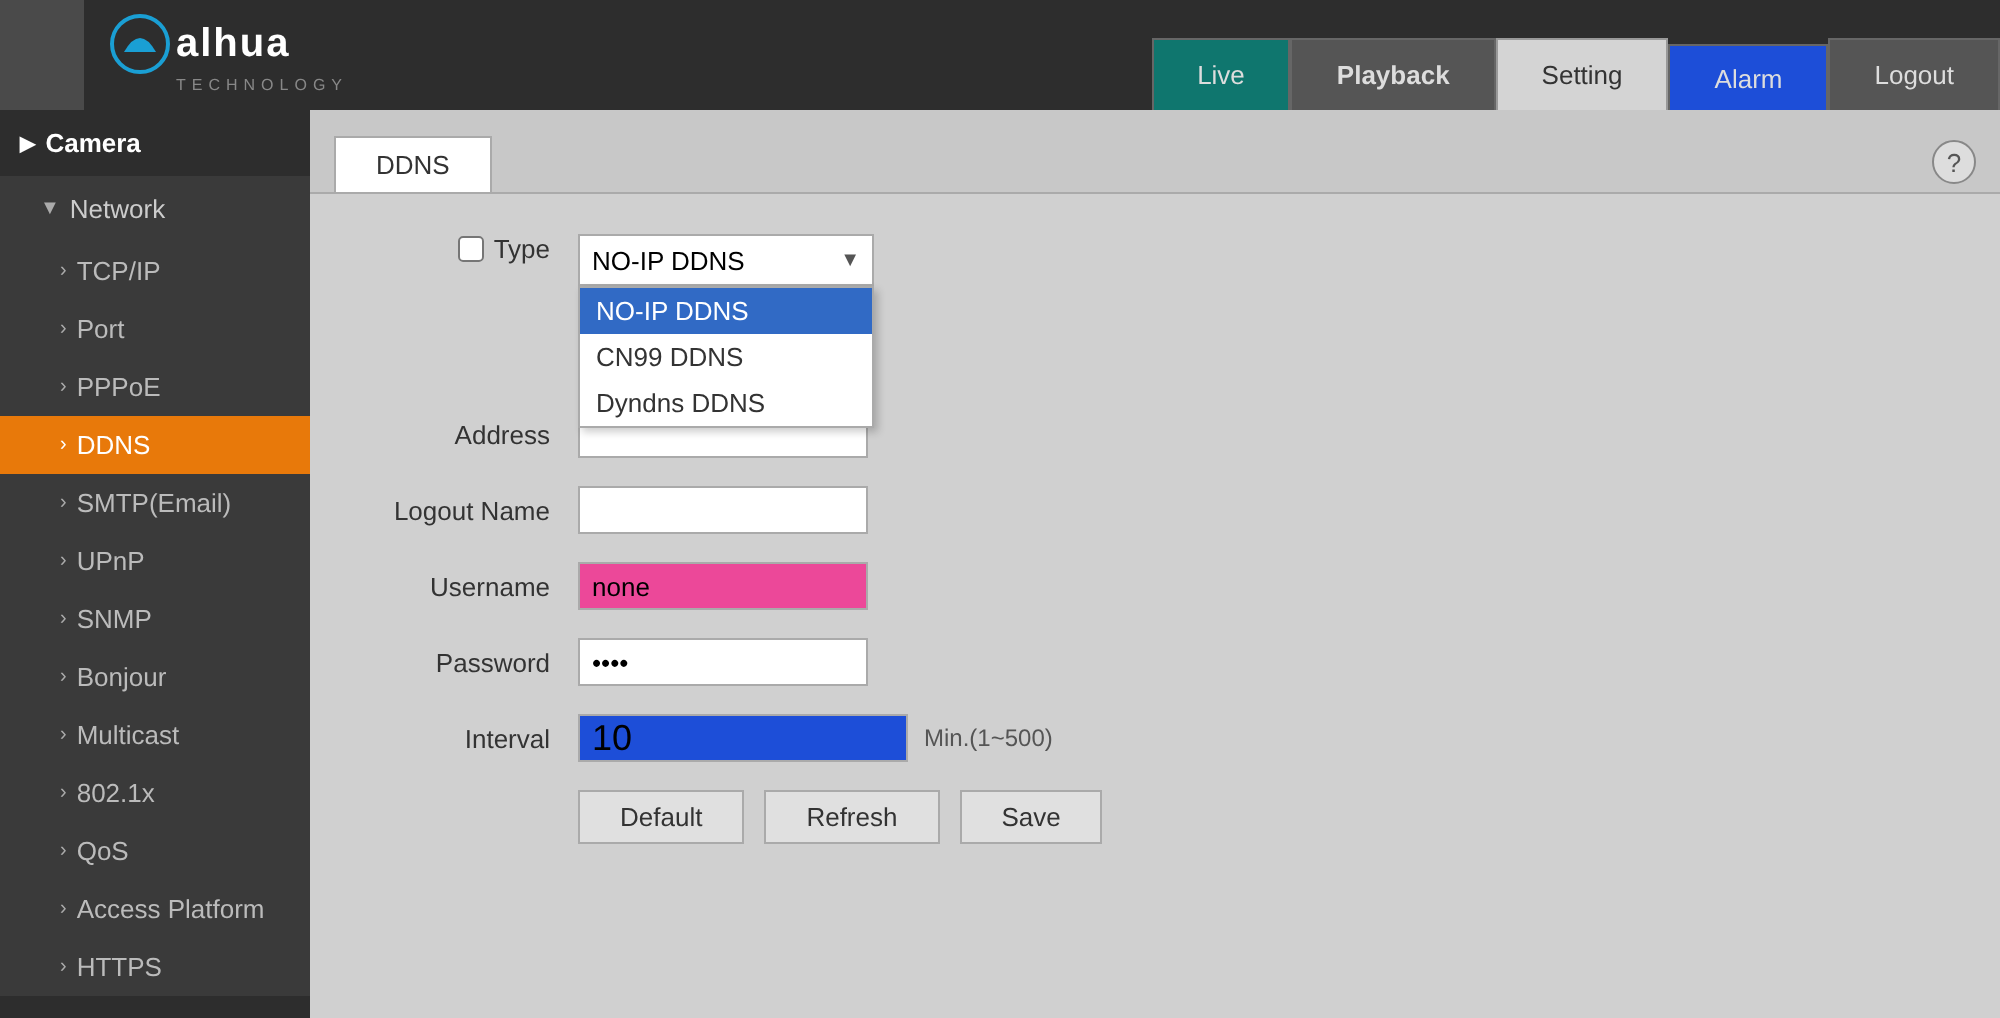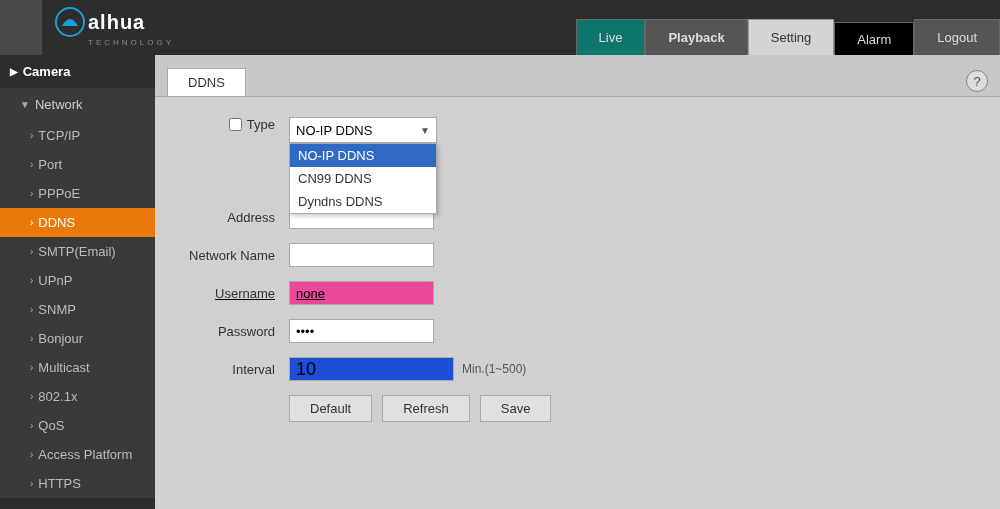--- a/index.html
+++ b/index.html
@@ -18,21 +18,21 @@
         </svg>
         <span style="color:white; font-size:20px; font-weight:bold; letter-spacing:1px; font-family:'Arial Black',Arial,sans-serif;">alhua</span>
       </div>
       <span style="color:#888; font-size:8px; letter-spacing:3px; margin-left:34px;">TECHNOLOGY</span>
     </div>
   </div>
   <div style="margin-left:auto; display:flex; align-items:flex-end; height:55px;">
     <div style="padding:8px 22px; background:#0f766e; color:#ddd; cursor:pointer; border:1px solid #666; border-bottom:none; font-size:13px; height:36px; display:flex; align-items:center;">Live</div>
     <div style="padding:8px 22px; background:#555; color:#ddd; cursor:pointer; border:1px solid #666; border-bottom:none; font-size:13px; height:36px; display:flex; align-items:center;font-weight:bold;">Playback</div>
     <div style="padding:8px 22px; background:#d4d4d4; color:#333; cursor:pointer; border:1px solid #999; border-bottom:none; font-size:13px; height:36px; display:flex; align-items:center;">Setting</div>
-    <div style="padding:16px 22px; background:#000000; color:#ddd; cursor:pointer; border:1px solid #666; border-bottom:none; font-size:13px; height:24px; display:flex; align-items:center;">Alarm</div>
+    <div style="padding:16px 22px; background:#1d4ed8; color:#ddd; cursor:pointer; border:1px solid #666; border-bottom:none; font-size:13px; height:24px; display:flex; align-items:center;">Alarm</div>
     <div style="padding:8px 22px; background:#555; color:#ddd; cursor:pointer; border:1px solid #666; border-bottom:none; font-size:13px; height:36px; display:flex; align-items:center;">Logout</div>
   </div>
 </div>
 
 <div style="display:flex; height:454px;">
 
   <div style="width:155px; background:#3a3a3a; color:#ccc; flex-shrink:0; overflow-y:auto;">
 
     <div style="padding:9px 10px 9px 10px; cursor:pointer; display:flex; align-items:center; font-size:13px; color:white; font-weight:bold; background:#2d2d2d;">
       <span style="margin-right:5px; font-size:10px;">▶</span>
@@ -146,26 +146,26 @@
 
       <div style="display:flex; align-items:center; margin-bottom:14px; margin-top:62px;">
         <div style="width:120px; text-align:right; padding-right:14px;">
           <span style="font-size:13px; color:#333;">Address</span>
         </div>
         <input type="text" style="width: 145px; height: 24px; border: 1px solid rgb(170, 170, 170); background: white; padding: 2px 6px; font-size: 13px;" value="">
       </div>
 
       <div style="display:flex; align-items:center; margin-bottom:14px;">
         <div style="width:120px; text-align:right; padding-right:14px;">
-          <span style="font-size:13px; color:#333;">Network Name</span>
+          <span style="font-size:13px; color:#333;">Logout Name</span>
         </div>
         <input type="text" style="width: 145px; height: 24px; border: 1px solid rgb(170, 170, 170); background: white; padding: 2px 6px; font-size: 13px;" value="">
       </div>
 
-      <div style="display:flex; align-items:center; margin-bottom:14px;text-decoration:underline;">
+      <div style="display:flex; align-items:center; margin-bottom:14px;">
         <div style="width:120px; text-align:right; padding-right:14px;">
           <span style="font-size:13px; color:#333;">Username</span>
         </div>
         <input type="text" style="width: 145px; height: 24px; border: 1px solid rgb(170, 170, 170); background: #ec4899; padding: 2px 6px; font-size: 13px;" value="none">
       </div>
 
       <div style="display:flex; align-items:center; margin-bottom:14px;">
         <div style="width:120px; text-align:right; padding-right:14px;">
           <span style="font-size:13px; color:#333;">Password</span>
         </div>

